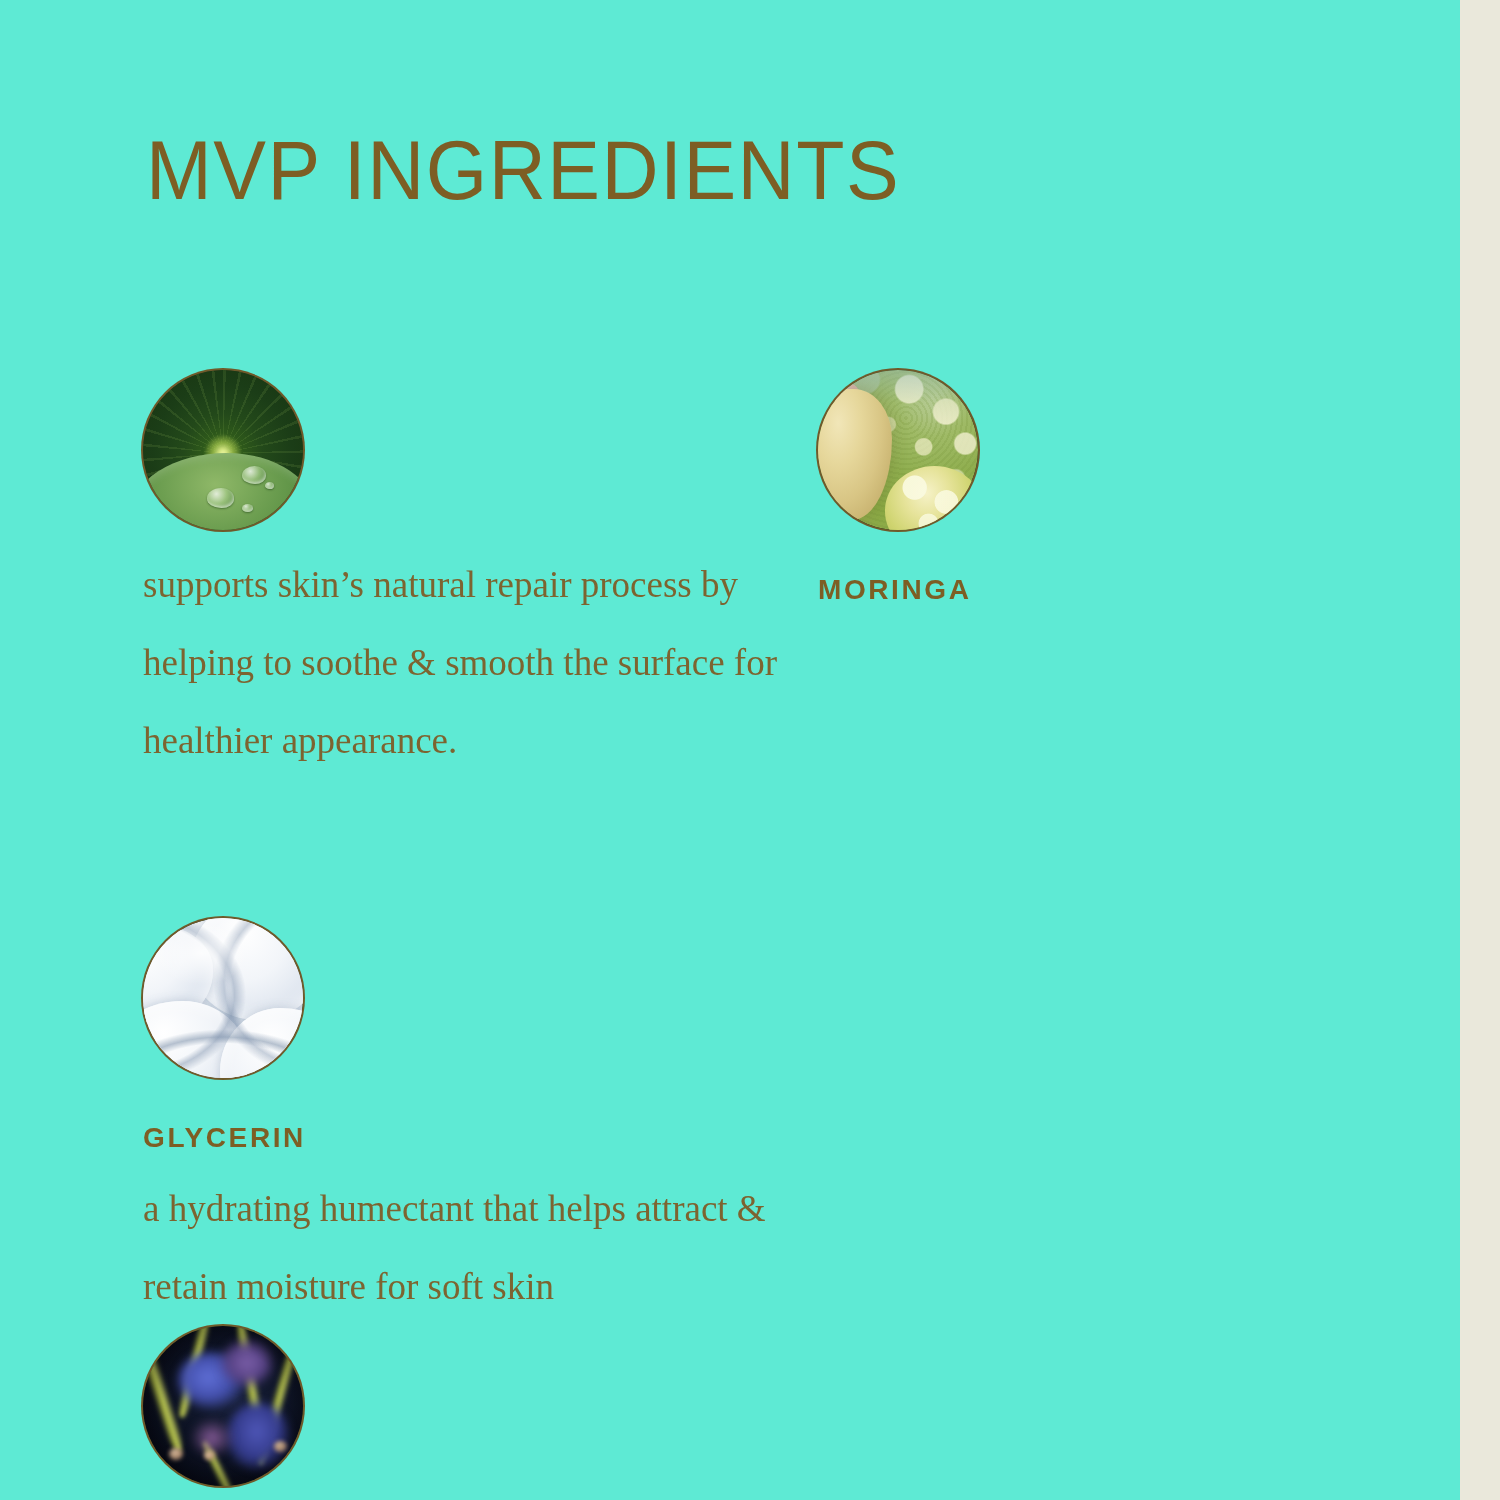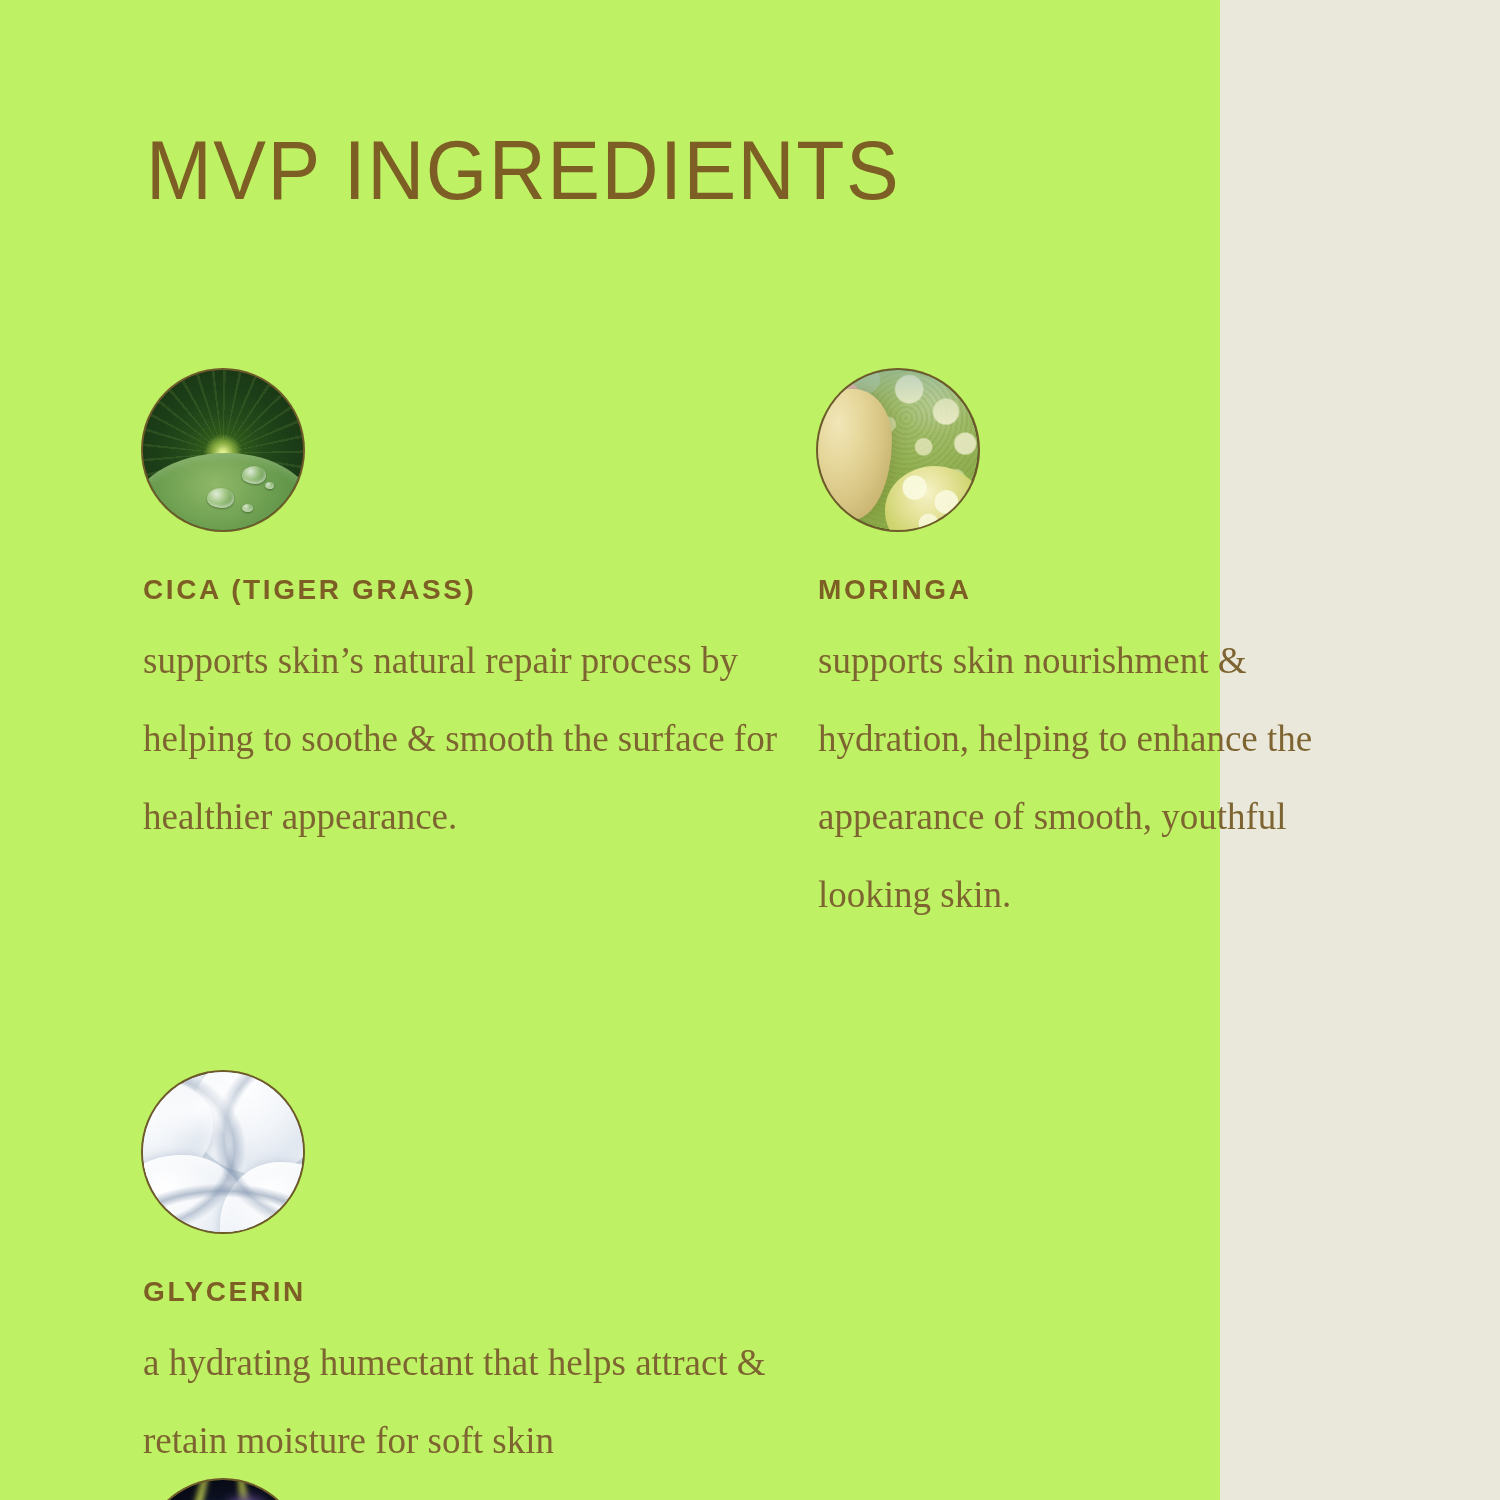--- a/index.html
+++ b/index.html
@@ -10,23 +10,23 @@
   body {
     width: 1500px;
     height: 1500px;
     background: #eae8db;
     font-family: "Liberation Sans", sans-serif;
     overflow: hidden;
   }
 
   .page {
     position: relative;
-    width: 1220px;
+    width: 1460px;
     height: 1500px;
-    background: #bef264;
+    background: #5eead4;
     box-sizing: border-box;
   }
 
   
   .page-title {
     position: absolute;
     left: 146px;
     top: 128px;
     font-family: "Liberation Sans", sans-serif;
     font-size: 79px;
@@ -295,37 +295,35 @@
           <div class="art art-cica">
             <div class="veins"></div>
             <div class="glow"></div>
             <div class="leaf2"></div>
             <div class="drop d1"></div>
             <div class="drop d2"></div>
             <div class="drop d3"></div>
             <div class="drop d4"></div>
           </div>
         </div>
-        <div class="ing-name">CICA (TIGER GRASS)</div>
         <div class="ing-desc">supports skin’s natural repair process by helping to soothe &amp; smooth the surface for healthier appearance.</div>
       </div>
 
       <div class="card card-right">
         <div class="thumb">
           <div class="art art-moringa">
             <div class="speck"></div>
             <div class="top-haze"></div>
             <div class="pod-c"></div>
             <div class="pod-a"></div>
             <div class="pod-b"></div>
             <div class="pod-b-mottle"></div>
           </div>
         </div>
         <div class="ing-name">MORINGA</div>
-        <div class="ing-desc">supports skin nourishment &amp; hydration, helping to enhance the appearance of smooth, youthful looking skin.</div>
       </div>
 
     </div>
 
     <div class="row row-2">
 
       <div class="card">
         <div class="thumb">
           <div class="art art-glycerin">
             <div class="blob b1"></div>

